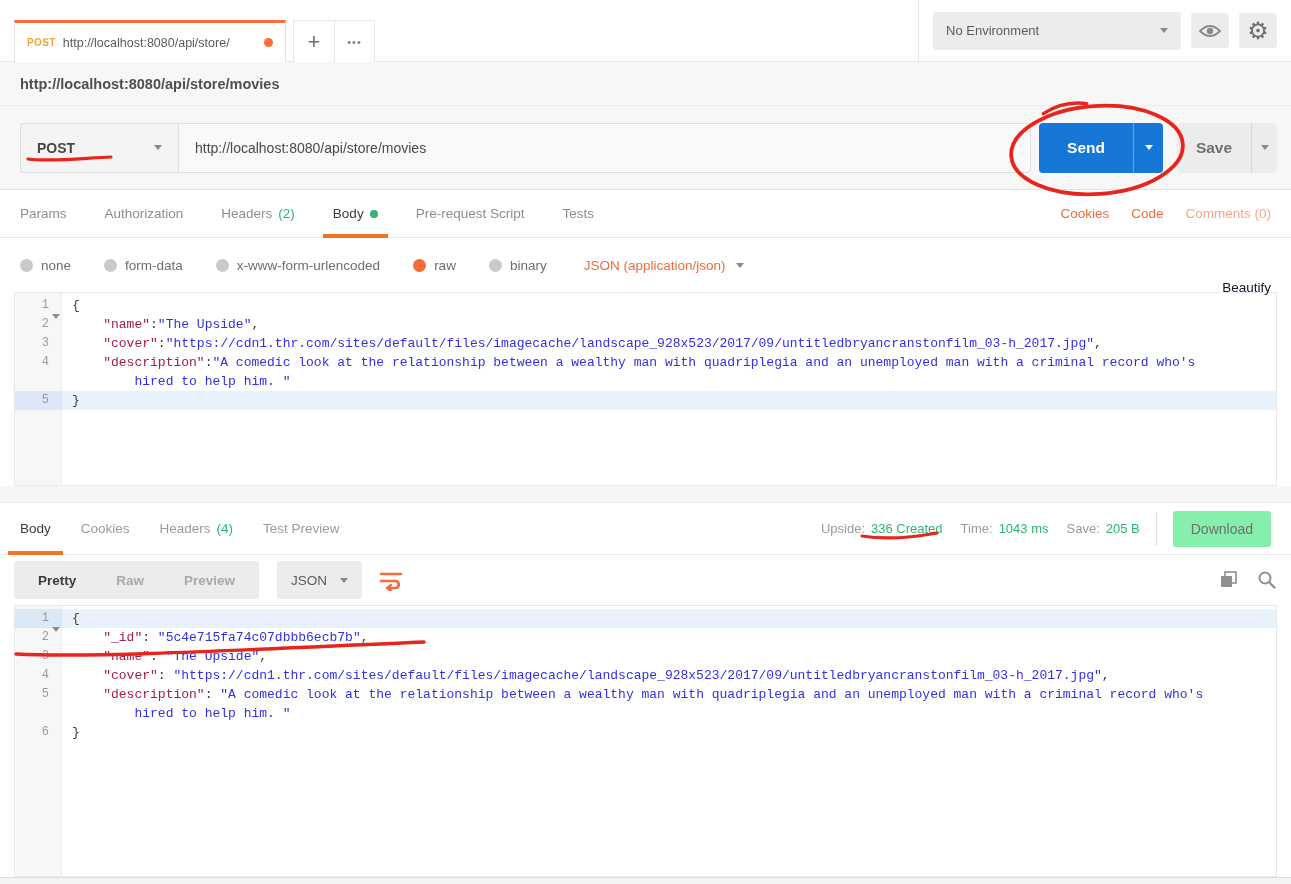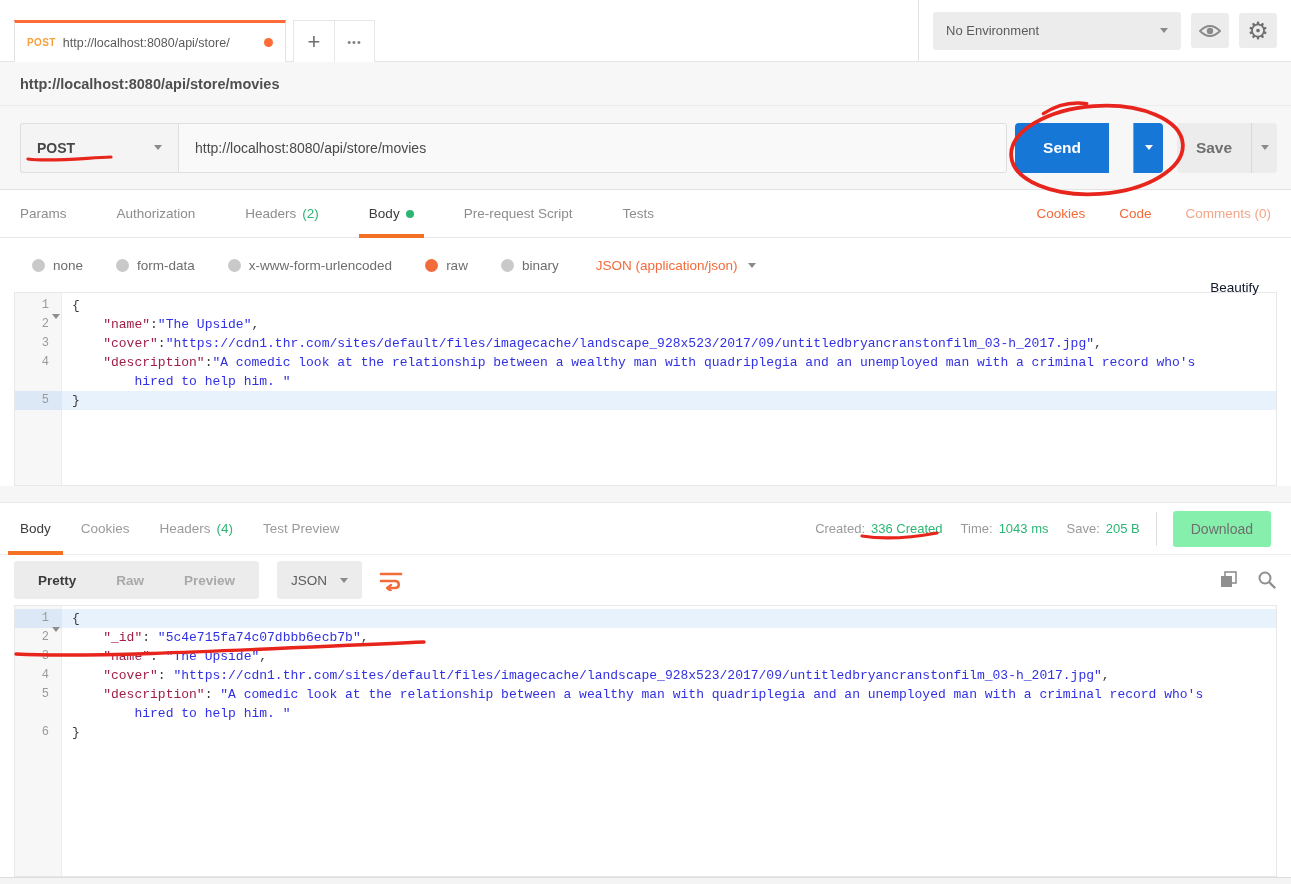--- a/index.html
+++ b/index.html
@@ -33,43 +33,43 @@
 
   
   .request-bar { height:84px; background:#f7f7f7; border-bottom:1px solid #e3e3e3; display:flex; align-items:center; padding:0 14px; }
   .method-select { width:158px; height:50px; margin-left:6px; background:#f4f4f4; border:1px solid #dedede; border-right:none;
                    border-radius:3px 0 0 3px; display:flex; align-items:center; justify-content:space-between; padding:0 16px; }
   .method-select .m { font-size:14px; font-weight:600; color:#474747; }
   .url-field { flex:1; height:50px; background:#f9f9f9; border:1px solid #dedede; border-radius:0 3px 3px 0;
                display:flex; align-items:center; margin-right:8px; }
   .url-field input { width:100%; border:none; background:transparent; outline:none; padding:0 16px;
                      font-size:14px; color:#4a4a4a; font-family:"Liberation Sans", sans-serif; }
-  .send-group { display:flex; height:50px; border-radius:4px; overflow:hidden; flex:none;gap:24px; }
+  .send-group { display:flex; height:50px; border-radius:4px; overflow:hidden; flex:none; }
   .send-main { width:94px; background:#1677d6; color:#fff; font-size:15.5px; font-weight:700;
                display:flex; align-items:center; justify-content:center; }
   .send-caret { width:30px; background:#1677d6; border-left:1px solid rgba(255,255,255,.35);
                 display:flex; align-items:center; justify-content:center; }
   .send-caret .caret { border-top-color:#fff; }
   .save-group { display:flex; height:50px; border-radius:4px; overflow:hidden; margin-left:14px; background:#ececec; flex:none; }
   .save-main { width:74px; color:#6f6f6f; font-size:15.5px; font-weight:700; display:flex; align-items:center; justify-content:center; }
   .save-caret { width:26px; border-left:1px solid #d8d8d8; display:flex; align-items:center; justify-content:center; }
 
   
-  .request-tabs { height:48px; background:#fff; border-bottom:1px solid #e6e6e6; display:flex; align-items:center; padding:0 20px;gap:12px; }
+  .request-tabs { height:48px; background:#fff; border-bottom:1px solid #e6e6e6; display:flex; align-items:center; padding:0 20px; }
   .rtab { color:#8d8d8d; font-size:13.5px; margin-right:38px; height:48px; display:flex; align-items:center; gap:6px; position:relative; white-space:nowrap; }
   .rtab .cnt { color:#2bb673; }
   .rtab.active { color:#3c3c3c; }
   .rtab.active::after { content:""; position:absolute; left:-10px; right:-10px; bottom:0; height:4px; background:#f47023; }
   .gdot { width:8px; height:8px; border-radius:50%; background:#2bb673; }
   .spacer { flex:1; }
   .rlink { color:#f26b3a; font-size:13.5px; margin-left:22px; white-space:nowrap; }
   .rlink.dim { color:#f3a688; }
 
   
-  .body-type { height:54px; display:flex; align-items:center; padding:0 32px; background:#fff; }
+  .body-type { height:54px; display:flex; align-items:center; padding:0 20px; background:#fff; }
   .radio { display:flex; align-items:center; gap:8px; margin-right:33px; color:#6e6e6e; font-size:13.5px; white-space:nowrap; }
   .rb { width:13px; height:13px; border-radius:50%; background:#c9c9c9; }
   .radio.sel .rb { background:#f26b3a; }
   .ctype { display:flex; align-items:center; gap:11px; color:#f26b3a; font-size:13.5px; margin-left:4px; }
   .beautify { color:#0f172a; font-size:13.5px;margin-top:44px; }
 
   
   .editor { margin:0 14px; border:1px solid #e8e8e8; font-family:"Liberation Mono","DejaVu Sans Mono",monospace;
             font-size:13px; line-height:19px; overflow:hidden; padding-top:3px;
             background:linear-gradient(90deg,#f7f7f7 0,#f7f7f7 46px,#ececec 46px,#ececec 47px,#fff 47px); }
@@ -288,21 +288,21 @@
       </div>
     <div class="resp-tab">
       <span>Headers</span>
       <span class="cnt" style="color:#2bb673">(4)</span>
     </div>
     <div class="resp-tab">
         <span>Test Preview</span>
       </div>
     <div class="spacer"></div>
     <div class="stat">
-      <span class="lbl">Created:</span>
+      <span class="lbl">Upside:</span>
       <span class="val">336 Created</span>
     </div>
     <div class="stat">
       <span class="lbl">Time:</span>
       <span class="val">1043 ms</span>
     </div>
     <div class="stat">
       <span class="lbl">Save:</span>
       <span class="val">205 B</span>
     </div>

